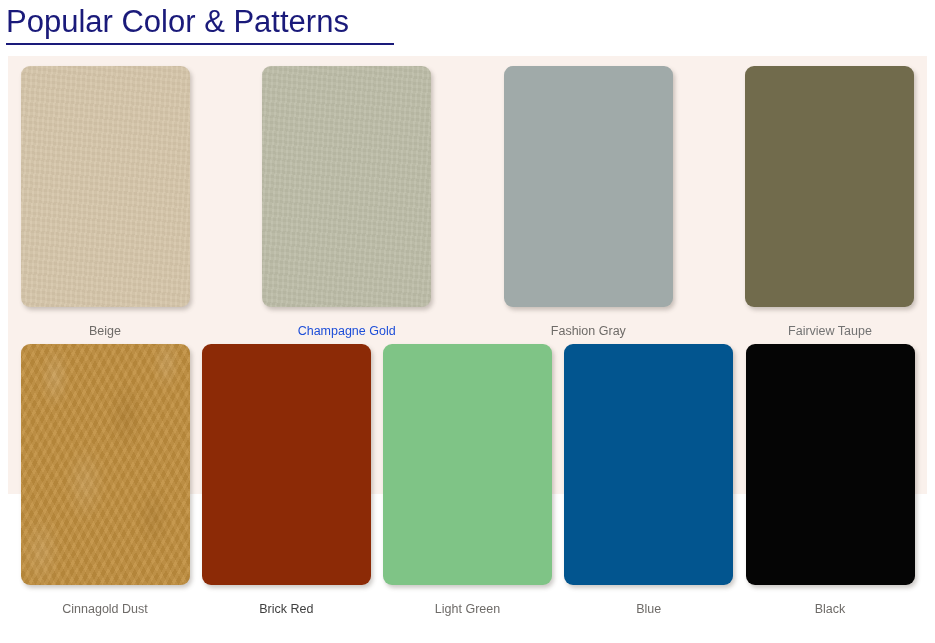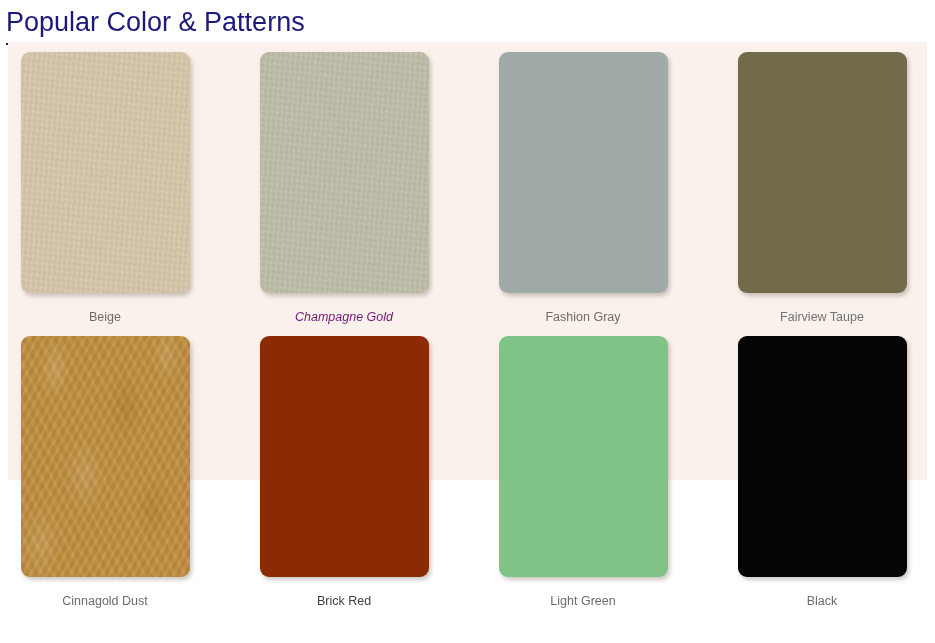--- a/index.html
+++ b/index.html
@@ -12,54 +12,54 @@
     height: 643px;
     overflow: hidden;
     font-family: "Liberation Sans", "DejaVu Sans", sans-serif;
   }
 
   
   .page-title {
     margin: 0;
     padding: 2px 0 0 6px;
     font-family: "Liberation Sans", "DejaVu Sans", sans-serif;
-    font-size: 27px;
+    font-size: 31px;
     font-weight: 400;
     line-height: 40px;
     color: #1a1a7a;
     letter-spacing: 0px;
     white-space: nowrap;
   }
   .title-underline {
     height: 2px;
     background: #1a1a7a;
     width: 388px;
     margin: 1px 0 0 6px;
   }
 
   
   .swatch-panel {
     position: absolute;
     left: 8px;
-    top: 42px;
+    top: 56px;
     width: 919px;
     height: 438px;
     background: #faf1ec;
     box-sizing: border-box;
-    padding: 10px 16px 0 8px;
+    padding: 10px 8px 0 8px;
   }
 
   .swatch-row {
     display: flex;
     justify-content: space-between;
     align-items: flex-start;
     width: 100%;
   }
   .swatch-row + .swatch-row {
-    margin-top: 12px;
+    margin-top: 6px;
   }
 
   .swatch-cell {
     width: 178px;
     display: flex;
     flex-direction: column;
     align-items: center;
   }
 
   .swatch-chip {
@@ -118,21 +118,21 @@
 
 <div class="swatch-panel" style="background: rgb(250, 241, 236);">
 
   <div class="swatch-row">
     <div class="swatch-cell">
       <div class="swatch-chip grain" style="background-color: rgb(214, 198, 170);"></div>
       <div class="swatch-label" style="color: rgb(110, 107, 104);">Beige</div>
     </div>
     <div class="swatch-cell">
       <div class="swatch-chip grain" style="background-color: rgb(189, 189, 168);"></div>
-      <div class="swatch-label" style="color: #701a75; font-style: italic;">Champagne Gold</div>
+      <div class="swatch-label" style="color: #1d4ed8;">Champagne Gold</div>
     </div>
     <div class="swatch-cell">
       <div class="swatch-chip" style="background-color: rgb(160, 170, 169);"></div>
       <div class="swatch-label" style="color: rgb(110, 107, 104);">Fashion Gray</div>
     </div>
     <div class="swatch-cell">
       <div class="swatch-chip" style="background-color: rgb(113, 107, 76);"></div>
       <div class="swatch-label" style="color: #737373;">Fairview Taupe</div>
     </div>
   </div>
@@ -144,18 +144,22 @@
     </div>
     <div class="swatch-cell">
       <div class="swatch-chip" style="background-color: rgb(140, 42, 6);"></div>
       <div class="swatch-label" style="color: #404040;">Brick Red</div>
     </div>
     <div class="swatch-cell">
       <div class="swatch-chip" style="background-color: rgb(127, 196, 134);"></div>
       <div class="swatch-label" style="color: rgb(110, 107, 104);">Light Green</div>
     </div>
     <div class="swatch-cell">
+      <div class="swatch-chip" style="background-color: rgb(2, 85, 143);"></div>
+      <div class="swatch-label" style="color: rgb(110, 107, 104);">Blue</div>
+    </div>
+    <div class="swatch-cell">
       <div class="swatch-chip" style="background-color: rgb(5, 5, 5);"></div>
       <div class="swatch-label" style="color: rgb(110, 107, 104); text-align: right;">Black</div>
     </div>
   </div>
 
 </div>
 
 </body></html>

